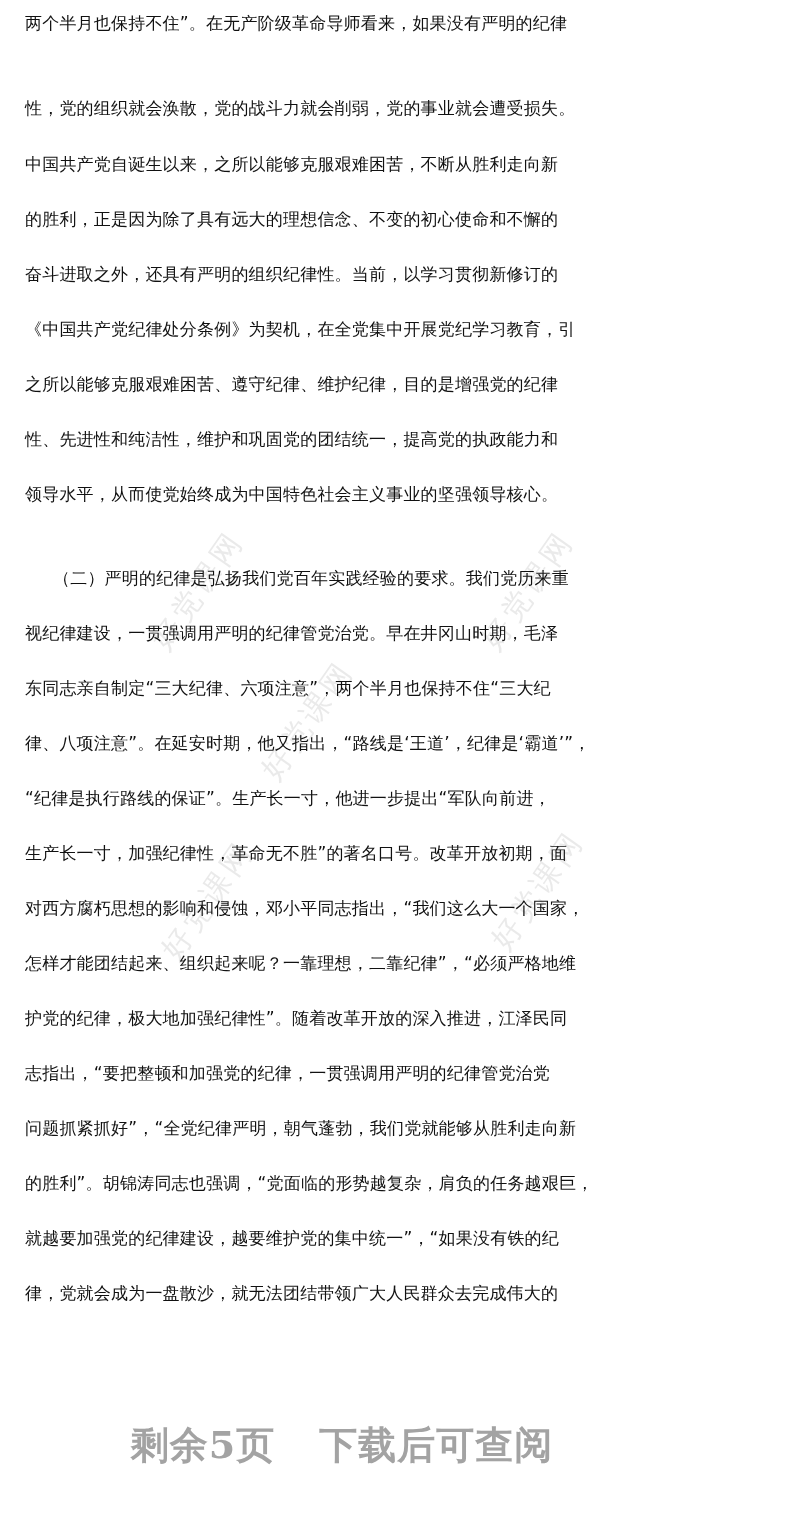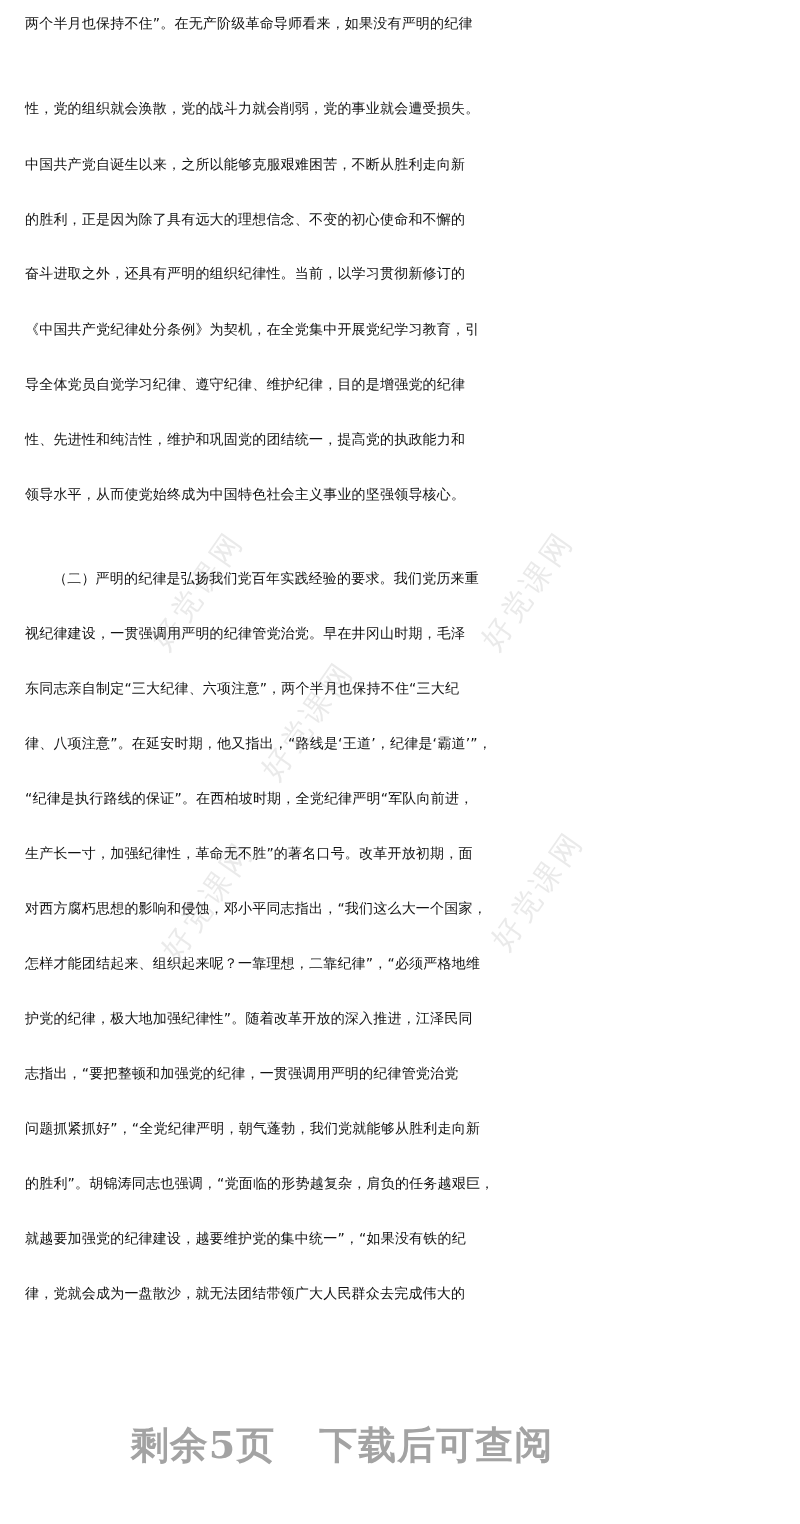--- a/index.html
+++ b/index.html
@@ -19,21 +19,21 @@
       position: absolute;
       left: 0;
       top: 0;
       width: 800px;
       height: 1524px;
     }
     .line {
       position: absolute;
       left: 25px;
       width: 760px;
-      font-size: 14px;
+      font-size: 17px;
       line-height: 30px;
       white-space: nowrap;
       letter-spacing: 0.2px;
     }
     .line.indent {
       left: 53px;
     }
     .watermark {
       position: absolute;
       font-size: 30px;
@@ -68,31 +68,31 @@
   <div class="watermark" style="left:130px; top:570px;">好党课网</div>
   <div class="watermark" style="left:460px; top:570px;">好党课网</div>
   <div class="watermark" style="left:240px; top:700px;">好党课网</div>
   <div class="watermark" style="left:140px; top:880px;">好党课网</div>
   <div class="watermark" style="left:470px; top:870px;">好党课网</div>
 
   <div class="line" style="top:8px;">两个半月也保持不住”。在无产阶级革命导师看来，如果没有严明的纪律</div>
   <div class="line" style="top:93px;">性，党的组织就会涣散，党的战斗力就会削弱，党的事业就会遭受损失。</div>
   <div class="line" style="top:149px;">中国共产党自诞生以来，之所以能够克服艰难困苦，不断从胜利走向新</div>
   <div class="line" style="top:204px;">的胜利，正是因为除了具有远大的理想信念、不变的初心使命和不懈的</div>
-  <div class="line" style="top:259px;font-family:Liberation Mono, monospace;">奋斗进取之外，还具有严明的组织纪律性。当前，以学习贯彻新修订的</div>
+  <div class="line" style="top:259px;">奋斗进取之外，还具有严明的组织纪律性。当前，以学习贯彻新修订的</div>
   <div class="line" style="top:314px;">《中国共产党纪律处分条例》为契机，在全党集中开展党纪学习教育，引</div>
-  <div class="line" style="top:369px;">导全体党员自觉学习纪律、遵守纪律、维护纪律，目的是增强党的纪律</div>
+  <div class="line" style="top:369px;">之所以能够克服艰难困苦、遵守纪律、维护纪律，目的是增强党的纪律</div>
   <div class="line" style="top:424px;">性、先进性和纯洁性，维护和巩固党的团结统一，提高党的执政能力和</div>
   <div class="line" style="top:479px;">领导水平，从而使党始终成为中国特色社会主义事业的坚强领导核心。</div>
 
   <div class="line indent" style="top:563px;">（二）严明的纪律是弘扬我们党百年实践经验的要求。我们党历来重</div>
   <div class="line" style="top:618px;">视纪律建设，一贯强调用严明的纪律管党治党。早在井冈山时期，毛泽</div>
   <div class="line" style="top:673px;">东同志亲自制定“三大纪律、六项注意”，两个半月也保持不住“三大纪</div>
   <div class="line" style="top:728px;">律、八项注意”。在延安时期，他又指出，“路线是‘王道’，纪律是‘霸道’”，</div>
-  <div class="line" style="top:783px;">“纪律是执行路线的保证”。在西柏坡时期，全党纪律严明“军队向前进，</div>
+  <div class="line" style="top:783px;">“纪律是执行路线的保证”。生产长一寸，他进一步提出“军队向前进，</div>
   <div class="line" style="top:838px;">生产长一寸，加强纪律性，革命无不胜”的著名口号。改革开放初期，面</div>
   <div class="line" style="top:893px;">对西方腐朽思想的影响和侵蚀，邓小平同志指出，“我们这么大一个国家，</div>
   <div class="line" style="top:948px;">怎样才能团结起来、组织起来呢？一靠理想，二靠纪律”，“必须严格地维</div>
   <div class="line" style="top:1003px;">护党的纪律，极大地加强纪律性”。随着改革开放的深入推进，江泽民同</div>
   <div class="line" style="top:1058px;">志指出，“要把整顿和加强党的纪律，一贯强调用严明的纪律管党治党</div>
   <div class="line" style="top:1113px;">问题抓紧抓好”，“全党纪律严明，朝气蓬勃，我们党就能够从胜利走向新</div>
   <div class="line" style="top:1168px;">的胜利”。胡锦涛同志也强调，“党面临的形势越复杂，肩负的任务越艰巨，</div>
   <div class="line" style="top:1223px;">就越要加强党的纪律建设，越要维护党的集中统一”，“如果没有铁的纪</div>
   <div class="line" style="top:1278px;">律，党就会成为一盘散沙，就无法团结带领广大人民群众去完成伟大的</div>
 

